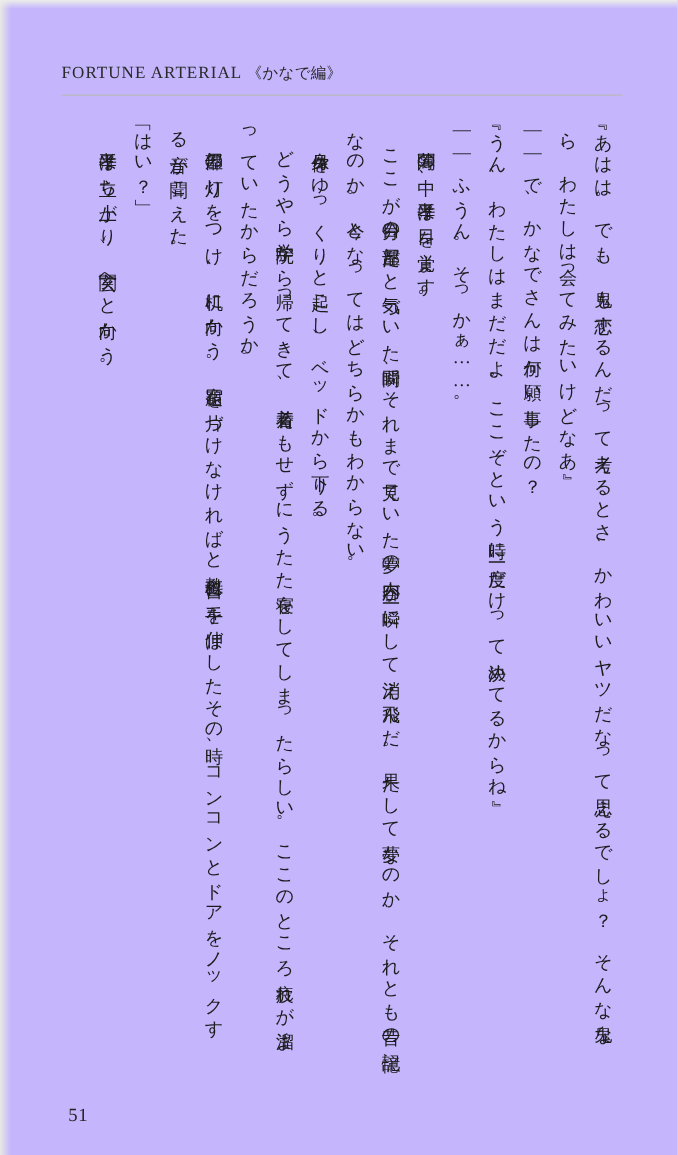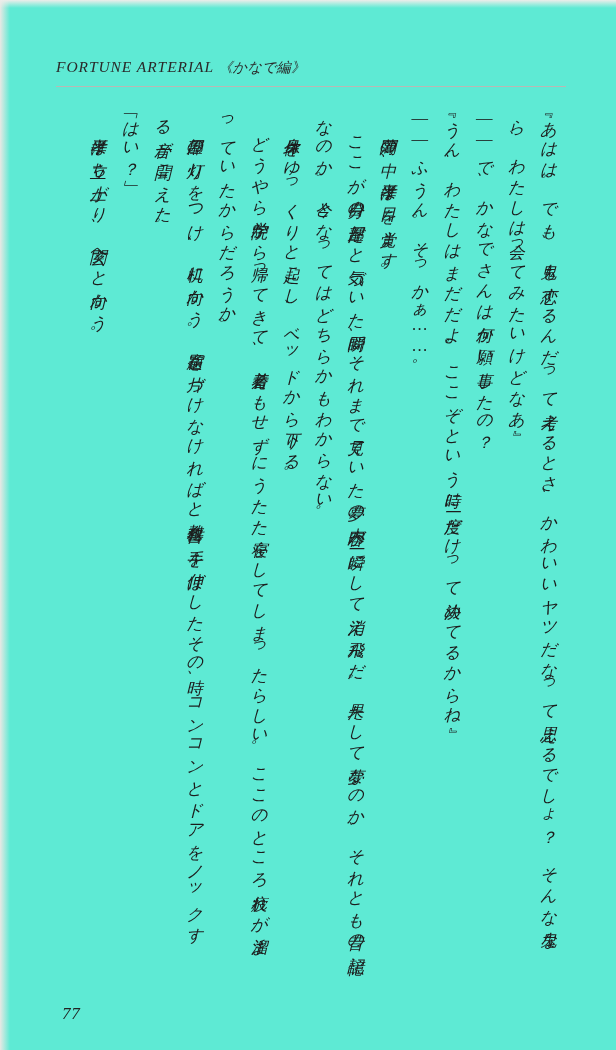--- a/index.html
+++ b/index.html
@@ -12,22 +12,21 @@
     background: #ffffff;
     font-family: "Liberation Serif", "DejaVu Serif", serif;
     color: #1a1a1a;
     overflow: hidden;
     position: relative;
   }
 
   .page {
     position: absolute;
     inset: 0;
-    background: #5eead4;
-    font-style: italic;
+    background: #c4b5fd;
   }
 
   
   .page-edge-left {
     position: absolute;
     left: 0; top: 0; bottom: 0;
     width: 10px;
     background: linear-gradient(to right, #e9e8e4, rgba(255,255,255,0));
     pointer-events: none;
   }
@@ -122,15 +121,15 @@
     <p class="dash">――ふうん。そっかぁ……。</p>
     <p class="indent">薄闇の中、孝平は目を覚ます。</p>
     <p class="indent">ここが自分の部屋だと気づいた瞬間、それまで見ていた夢の内容が一瞬にして消え飛んだ。果たして夢なのか、それとも昔の記憶なのか。今となってはどちらかもわからない。</p>
     <p class="indent">身体をゆっくりと起こし、ベッドから下りる。</p>
     <p class="indent">どうやら学院から帰ってきて、着替えもせずにうたた寝をしてしまったらしい。ここのところ疲れが溜まっていたからだろうか。</p>
     <p class="indent">部屋の灯りをつけ、机に向かう。宿題を片づけなければと教科書に手を伸ばしたその時、コンコンとドアをノックする音が聞こえた。</p>
     <p>「はい？」</p>
     <p class="indent">孝平は立ち上がり、玄関へと向かう。</p>
   </div>
 
-  <div class="folio">77</div>
+  <div class="folio">51</div>
 
 </div>
 
 </body></html>

